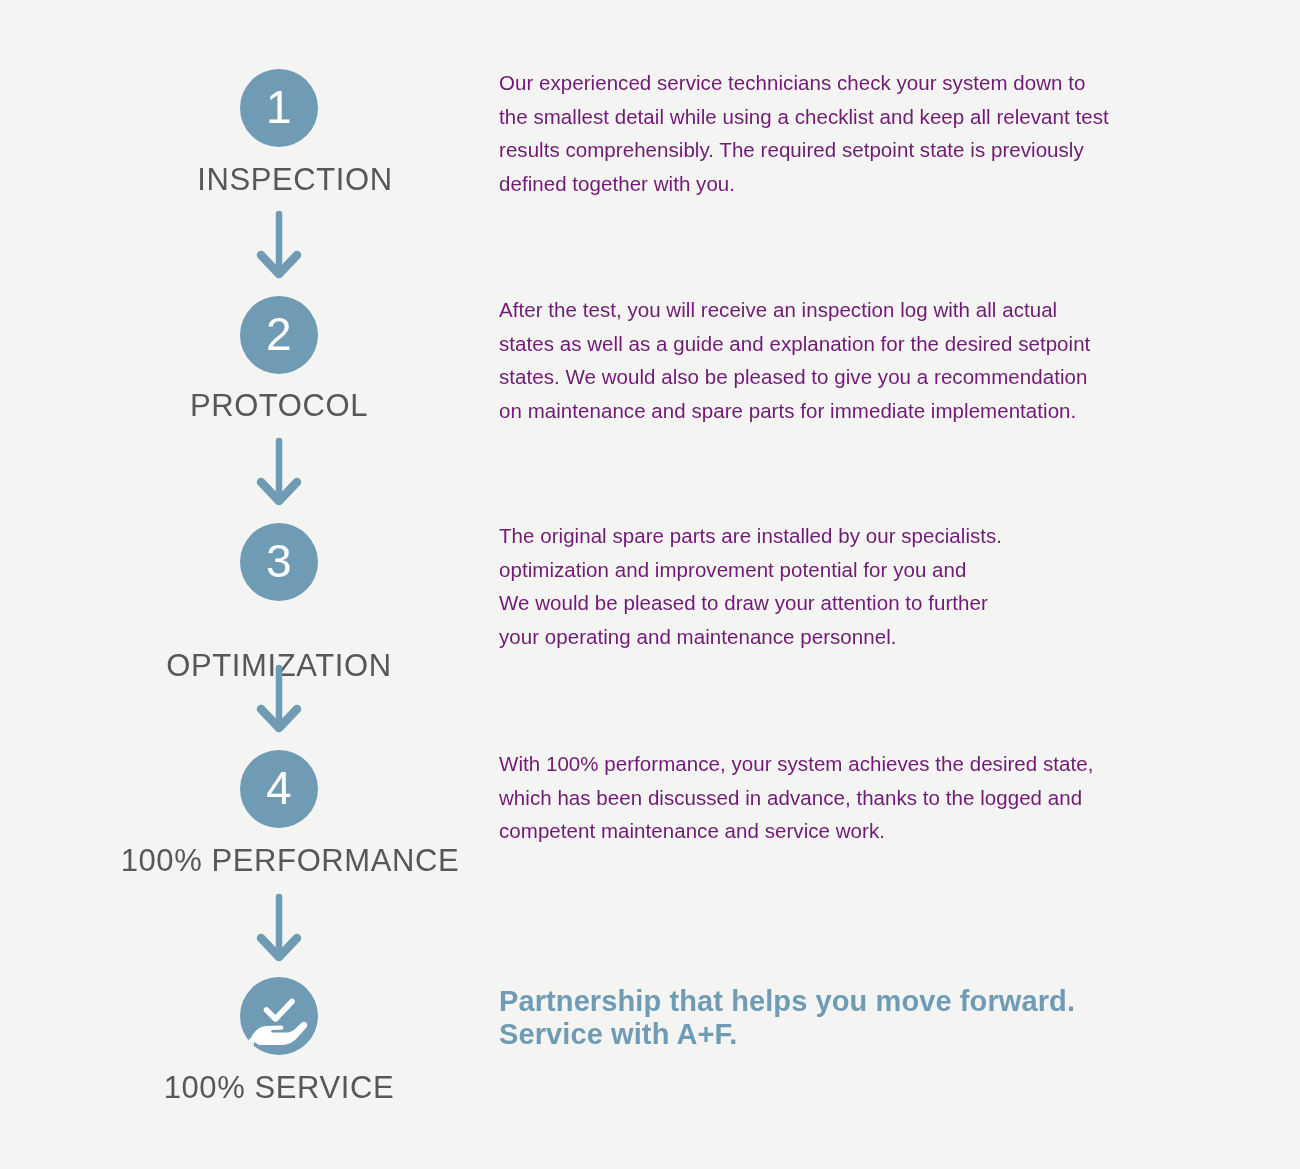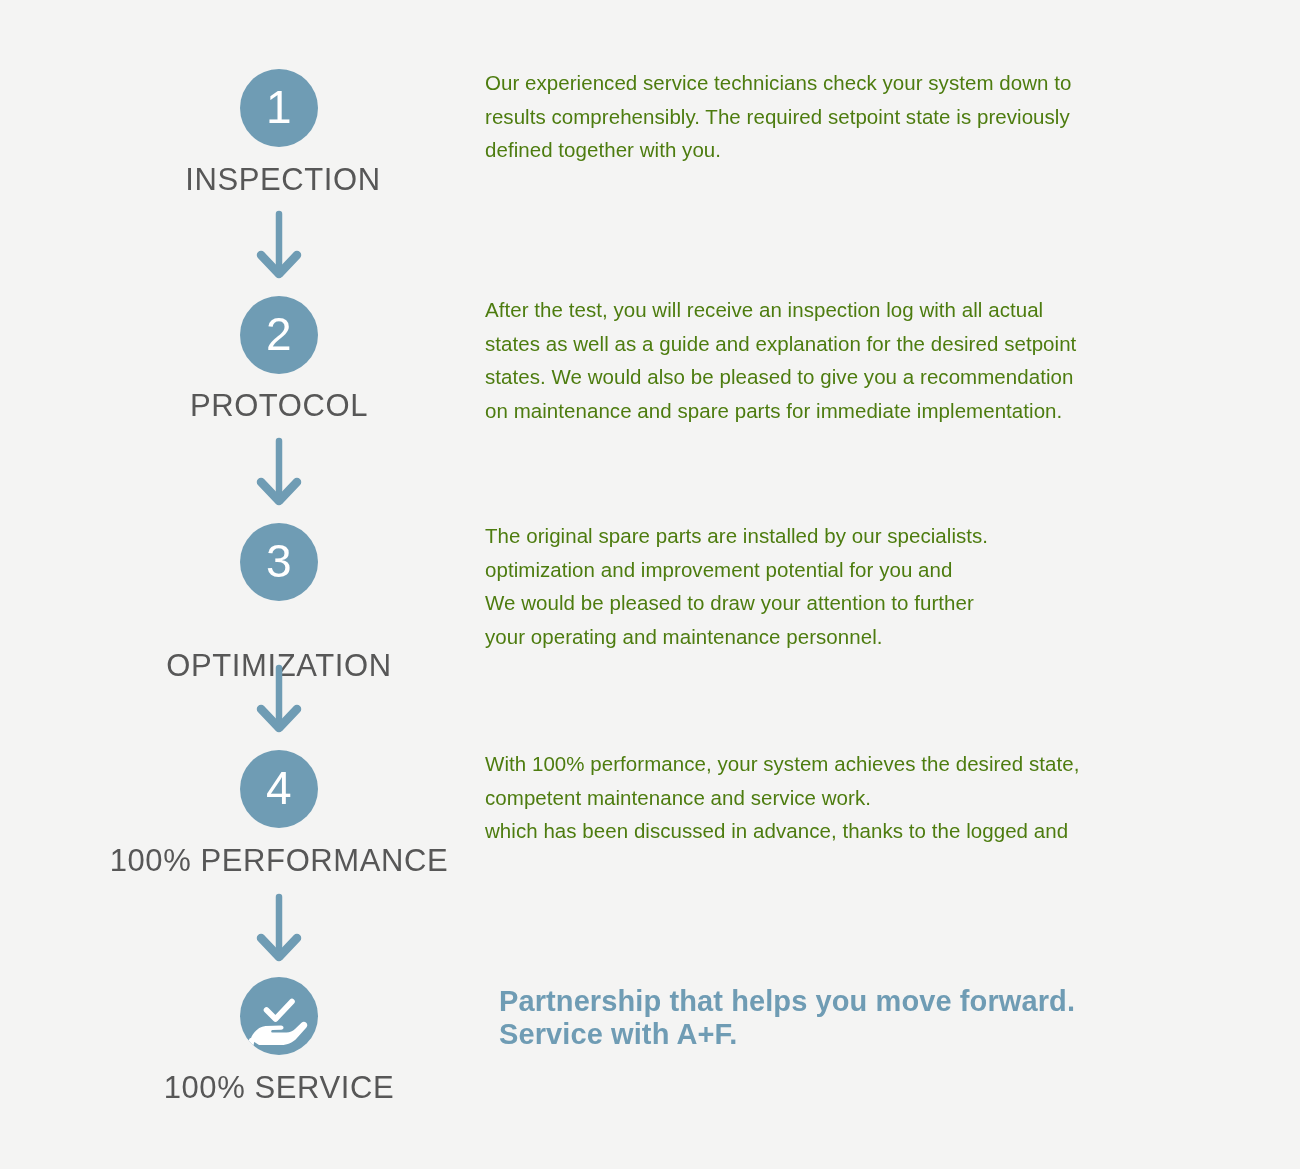--- a/index.html
+++ b/index.html
@@ -71,22 +71,22 @@
     display: flex;
     align-items: center;
     justify-content: center;
     overflow: hidden;
   }
   .service-marker svg { display: block; }
 
   
   .desc {
     position: absolute;
-    left: 485px;
-    color: #4d7c0f;
+    left: 499px;
+    color: #701a75;
     font-size: 20.5px;
     font-weight: 400;
     line-height: 33.5px;
     letter-spacing: 0.05px;
     font-family: "Liberation Sans", sans-serif;
   }
   .desc p { margin: 0; white-space: nowrap; }
 
   .tagline {
     position: absolute;
@@ -101,24 +101,25 @@
   .tagline p { margin: 0; white-space: nowrap; }
 </style>
 </head>
 <body>
 
 <div class="canvas">
 
   <div class="step-marker" style="left:240px; top:69px;">
     <span class="step-number">1</span>
   </div>
-  <div class="step-label" style="left:4px; top:162px; width:558px;">INSPECTION</div>
+  <div class="step-label" style="left:16px; top:162px; width:558px;">INSPECTION</div>
 
   <div class="desc" style="top:66px;">
     <p>Our experienced service technicians check your system down to</p>
+    <p>the smallest detail while using a checklist and keep all relevant test</p>
     <p>results comprehensibly. The required setpoint state is previously</p>
     <p>defined together with you.</p>
   </div>
 
   <div class="arrow" style="left:251px; top:210px;">
     <svg viewBox="0 0 56 72" width="56" height="72" aria-hidden="true">
       <line x1="28" y1="4" x2="28" y2="62" stroke="#6f9cb4" stroke-width="6.5" stroke-linecap="round"></line>
       <polyline points="10,45 28,64 46,45" fill="none" stroke="#6f9cb4" stroke-width="8.5" stroke-linecap="round" stroke-linejoin="round"></polyline>
     </svg>
   </div>
@@ -157,26 +158,26 @@
   <div class="arrow" style="left:251px; top:664px;">
     <svg viewBox="0 0 56 72" width="56" height="72" aria-hidden="true">
       <line x1="28" y1="4" x2="28" y2="62" stroke="#6f9cb4" stroke-width="6.5" stroke-linecap="round"></line>
       <polyline points="10,45 28,64 46,45" fill="none" stroke="#6f9cb4" stroke-width="8.5" stroke-linecap="round" stroke-linejoin="round"></polyline>
     </svg>
   </div>
 
   <div class="step-marker" style="left:240px; top:750px;">
     <span class="step-number">4</span>
   </div>
-  <div class="step-label" style="left:0px; top:843px; width:558px;">100% PERFORMANCE</div>
+  <div class="step-label" style="left:0px; top:843px; width:558px;padding-left:11px;">100% PERFORMANCE</div>
 
   <div class="desc" style="top:747px;">
     <p>With 100% performance, your system achieves the desired state,</p>
+    <p>which has been discussed in advance, thanks to the logged and</p>
     <p>competent maintenance and service work.</p>
-    <p>which has been discussed in advance, thanks to the logged and</p>
   </div>
 
   <div class="arrow" style="left:251px; top:893px;">
     <svg viewBox="0 0 56 72" width="56" height="72" aria-hidden="true">
       <line x1="28" y1="4" x2="28" y2="62" stroke="#6f9cb4" stroke-width="6.5" stroke-linecap="round"></line>
       <polyline points="10,45 28,64 46,45" fill="none" stroke="#6f9cb4" stroke-width="8.5" stroke-linecap="round" stroke-linejoin="round"></polyline>
     </svg>
   </div>
 
   <div class="service-marker" style="left:240px; top:977px;">

